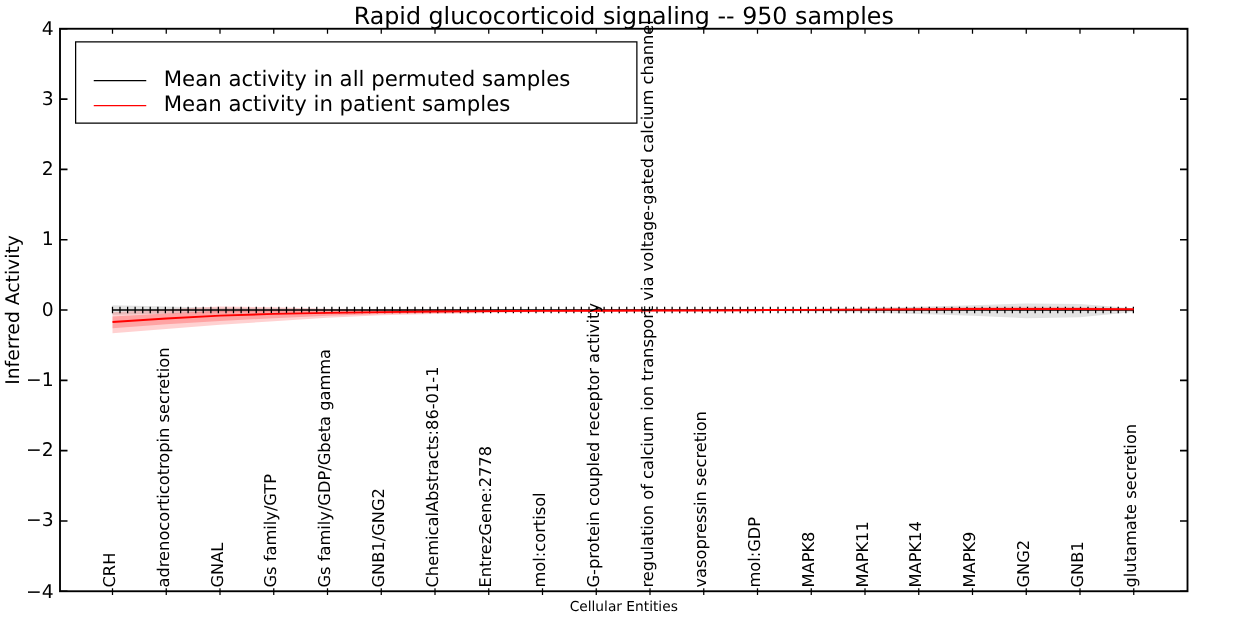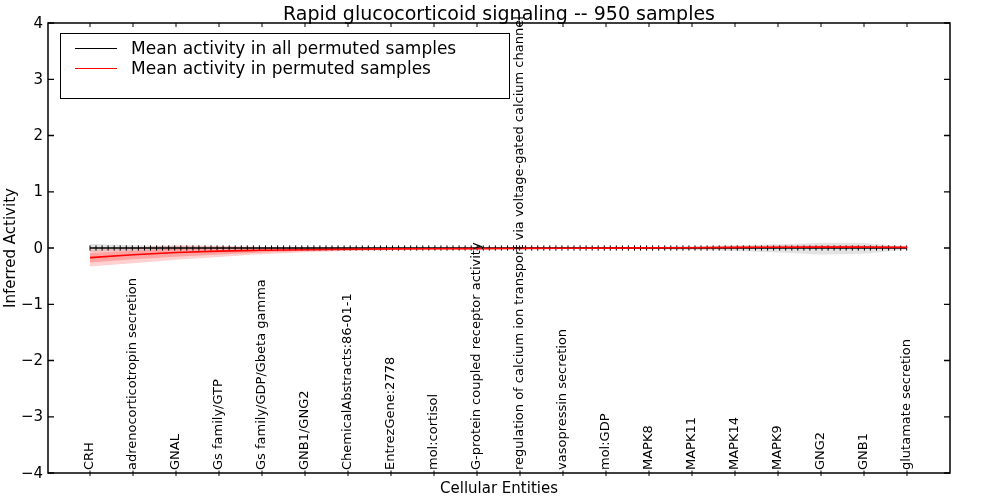--- a/index.html
+++ b/index.html
@@ -12,34 +12,34 @@
     position:absolute;left:48px;top:2px;width:902px;text-align:center;
     font-size:19px;z-index:3;white-space:nowrap;
   }
   .y-axis-label{
     position:absolute;left:10px;top:248px;
     transform:translate(-50%,-50%) rotate(-90deg);
     font-size:15px;white-space:nowrap;z-index:2;
   }
   .x-axis-label{
     position:absolute;left:48px;top:479px;width:902px;text-align:center;
-    font-size:15px;z-index:2;
+    font-size:11px;z-index:2;
   }
   .ytick-label{
     position:absolute;left:0;width:43px;text-align:right;
     font-size:15px;line-height:15px;z-index:2;
   }
   .xtick-label{
     position:absolute;transform:rotate(-90deg);transform-origin:0 0;
     font-size:13px;line-height:16px;white-space:nowrap;z-index:2;
   }
   .legend{
     position:absolute;left:60px;top:33px;width:450px;height:66px;
     background:#ffffff;border:1.6px solid #000;box-sizing:border-box;
-    z-index:4;display:flex;flex-direction:column;justify-content:flex-start;
+    z-index:4;display:flex;flex-direction:column;justify-content:flex-end;
     padding:4px 0 4px 14px;
   }
   .legend-row{display:flex;align-items:center;gap:14px;}
   .legend-line{width:42px;height:0;border-top:1.8px solid #000;flex:none;}
   .legend-label{font-size:17px;white-space:nowrap;}
 </style>
 </head>
 <body>
 
 <div id="figure">
@@ -57,21 +57,21 @@
   <div class="chart-title">Rapid glucocorticoid signaling -- 950 samples</div>
   <div class="y-axis-label">Inferred Activity</div>
   <div class="x-axis-label">Cellular Entities</div>
   <div class="legend" id="legend-box">
       <div class="legend-row">
         <div class="legend-line" style="border-top-color: rgb(0, 0, 0);"></div>
         <div class="legend-label">Mean activity in all permuted samples</div>
       </div>
       <div class="legend-row">
         <div class="legend-line" style="border-top-color: rgb(255, 0, 0);"></div>
-        <div class="legend-label">Mean activity in permuted samples</div>
+        <div class="legend-label">Mean activity in patient samples</div>
       </div>
     </div>
 <div class="ytick-label" style="top: 15.5px;">4</div>
     <div class="ytick-label" style="top: 71.75px;">3</div>
     <div class="ytick-label" style="top: 128px;">2</div>
     <div class="ytick-label" style="top: 184.25px;">1</div>
     <div class="ytick-label" style="top: 240.5px;">0</div>
     <div class="ytick-label" style="top: 296.75px;">−1</div>
     <div class="ytick-label" style="top: 353px;">−2</div>
     <div class="ytick-label" style="top: 409.25px;">−3</div>

